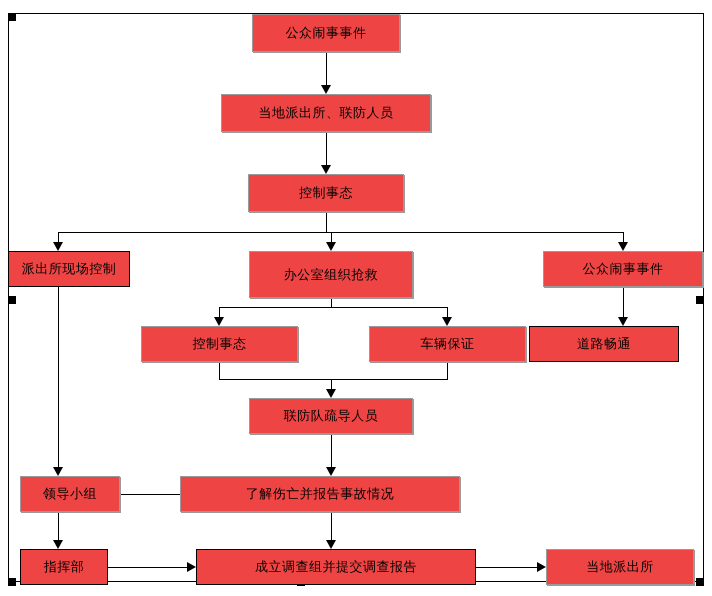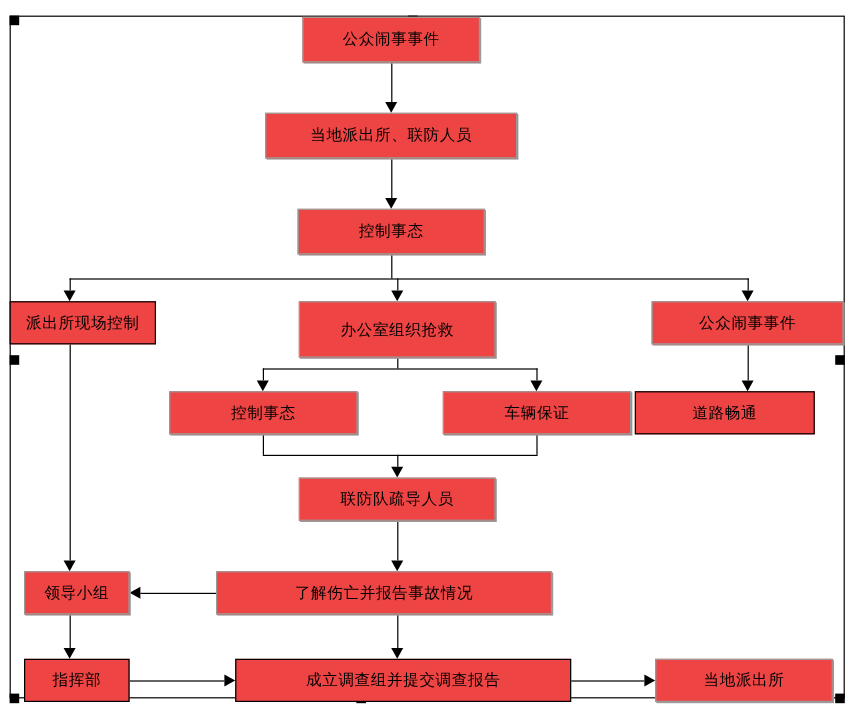--- a/index.html
+++ b/index.html
@@ -187,21 +187,21 @@
       </div>
       <div class="node shadowed" style="left: 369px; top: 326px; width: 157px; height: 36px;">
         <span>车辆保证</span>
       </div>
       <div class="node plain" style="left: 529px; top: 326px; width: 150px; height: 36px;">
         <span>道路畅通</span>
       </div>
       <div class="node shadowed" style="left: 249px; top: 398px; width: 164px; height: 36px;">
         <span>联防队疏导人员</span>
       </div>
-      <div class="node shadowed" style="left: 20px; top: 476px; width: 88px; height: 36px;">
+      <div class="node shadowed" style="left: 20px; top: 476px; width: 100px; height: 36px;">
         <span>领导小组</span>
       </div>
       <div class="node shadowed" style="left: 180px; top: 476px; width: 280px; height: 36px;">
         <span>了解伤亡并报告事故情况</span>
       </div>
       <div class="node plain" style="left: 20px; top: 549px; width: 88px; height: 36px;">
         <span>指挥部</span>
       </div>
       <div class="node plain" style="left: 196px; top: 549px; width: 280px; height: 36px;">
         <span>成立调查组并提交调查报告</span>

